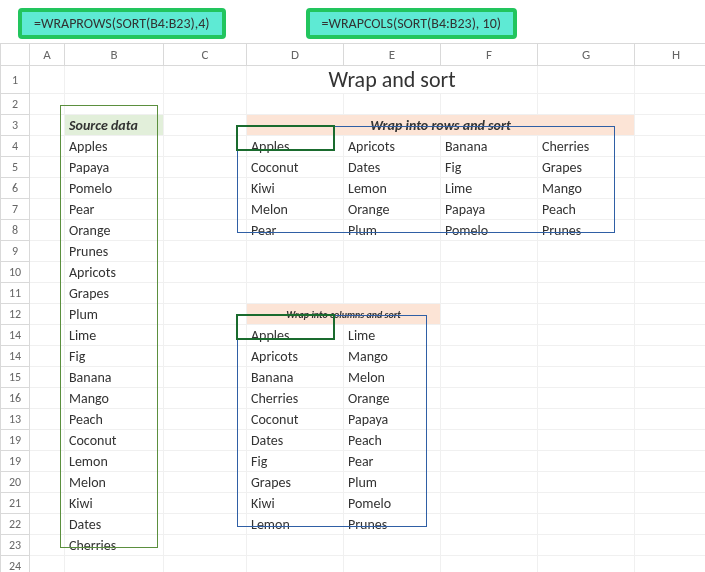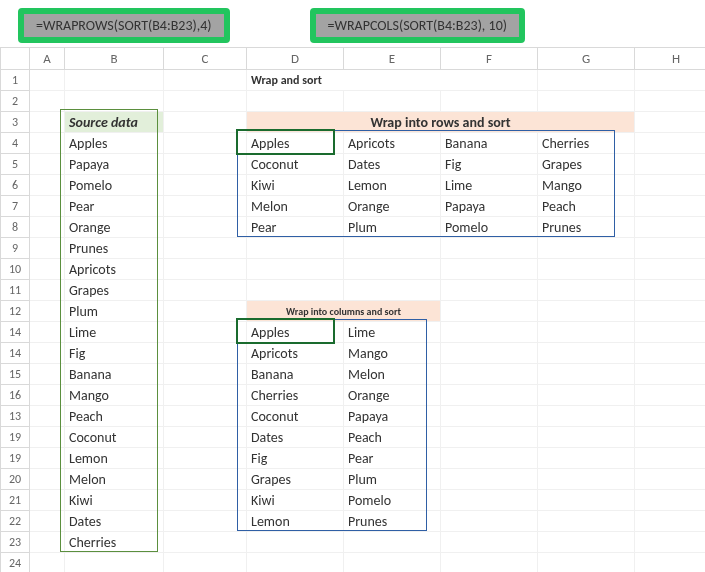--- a/index.html
+++ b/index.html
@@ -8,25 +8,25 @@
     font-size: 14px;
     color: #333;
     background: #fff;
   }
   .formula-bar-row {
     display: flex;
     gap: 80px;
     padding: 8px 18px 4px 18px;
   }
   .formula-box {
-    border: 6px solid #22c55e;
+    border: 4px solid #22c55e;
     border-radius: 4px;
     padding: 3px 12px;
     font-size: 14px;
-    background: #a3a3a3;
+    background: #5eead4;
   }
   .sheet {
     position: relative;
   }
   table.grid {
     border-collapse: collapse;
     width: 702px;
     table-layout: fixed;
   }
   table.grid th {
@@ -55,33 +55,34 @@
   th.corner { width:26px; }
   th.cA { width:32px; }
   th.cB { width:96px; }
   th.cC { width:80px; }
   th.cD { width:94px; }
   th.cE { width:94px; }
   th.cF { width:94px; }
   th.cG { width:94px; }
   th.cH { width:80px; }
   .title-cell {
-    font-weight: bold;
-    font-size: 12px;
-    text-align: left;
+    font-weight: normal;
+    font-size: 22px;
+    text-align: center;
   }
   .src-head {
     background: #e2efda;
     font-weight: bold;
     font-style: italic;
   }
   .wrap-head {
     background: #fce4d6;
     font-weight: bold;
     text-align: center;
+    font-style: italic;
   }
   
   .overlay { position: absolute; pointer-events:none; }
   .green-box { border:1px solid #5b8f3e; }
   .blue-box  { border:1px solid #2f5fa5; }
   .thick-green { border:2px solid #1a6b2e; }
 </style>
 </head>
 <body>
 

